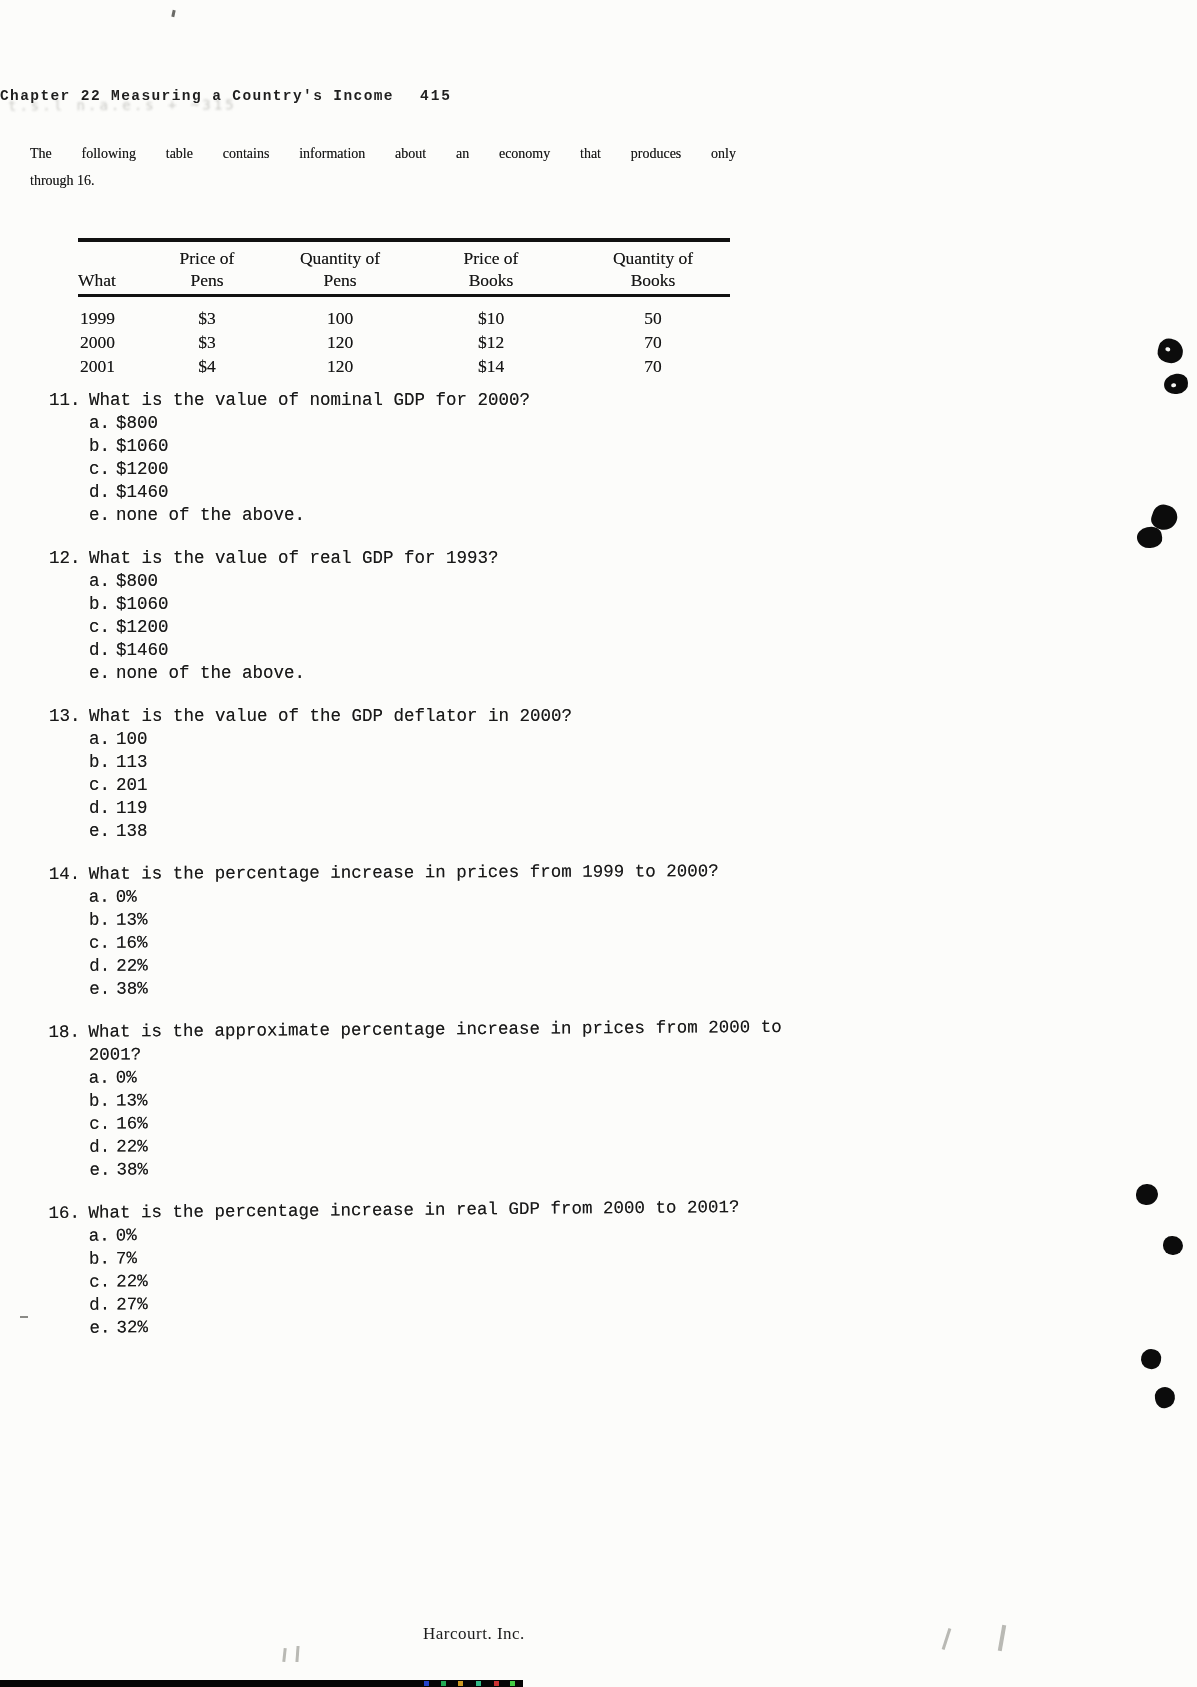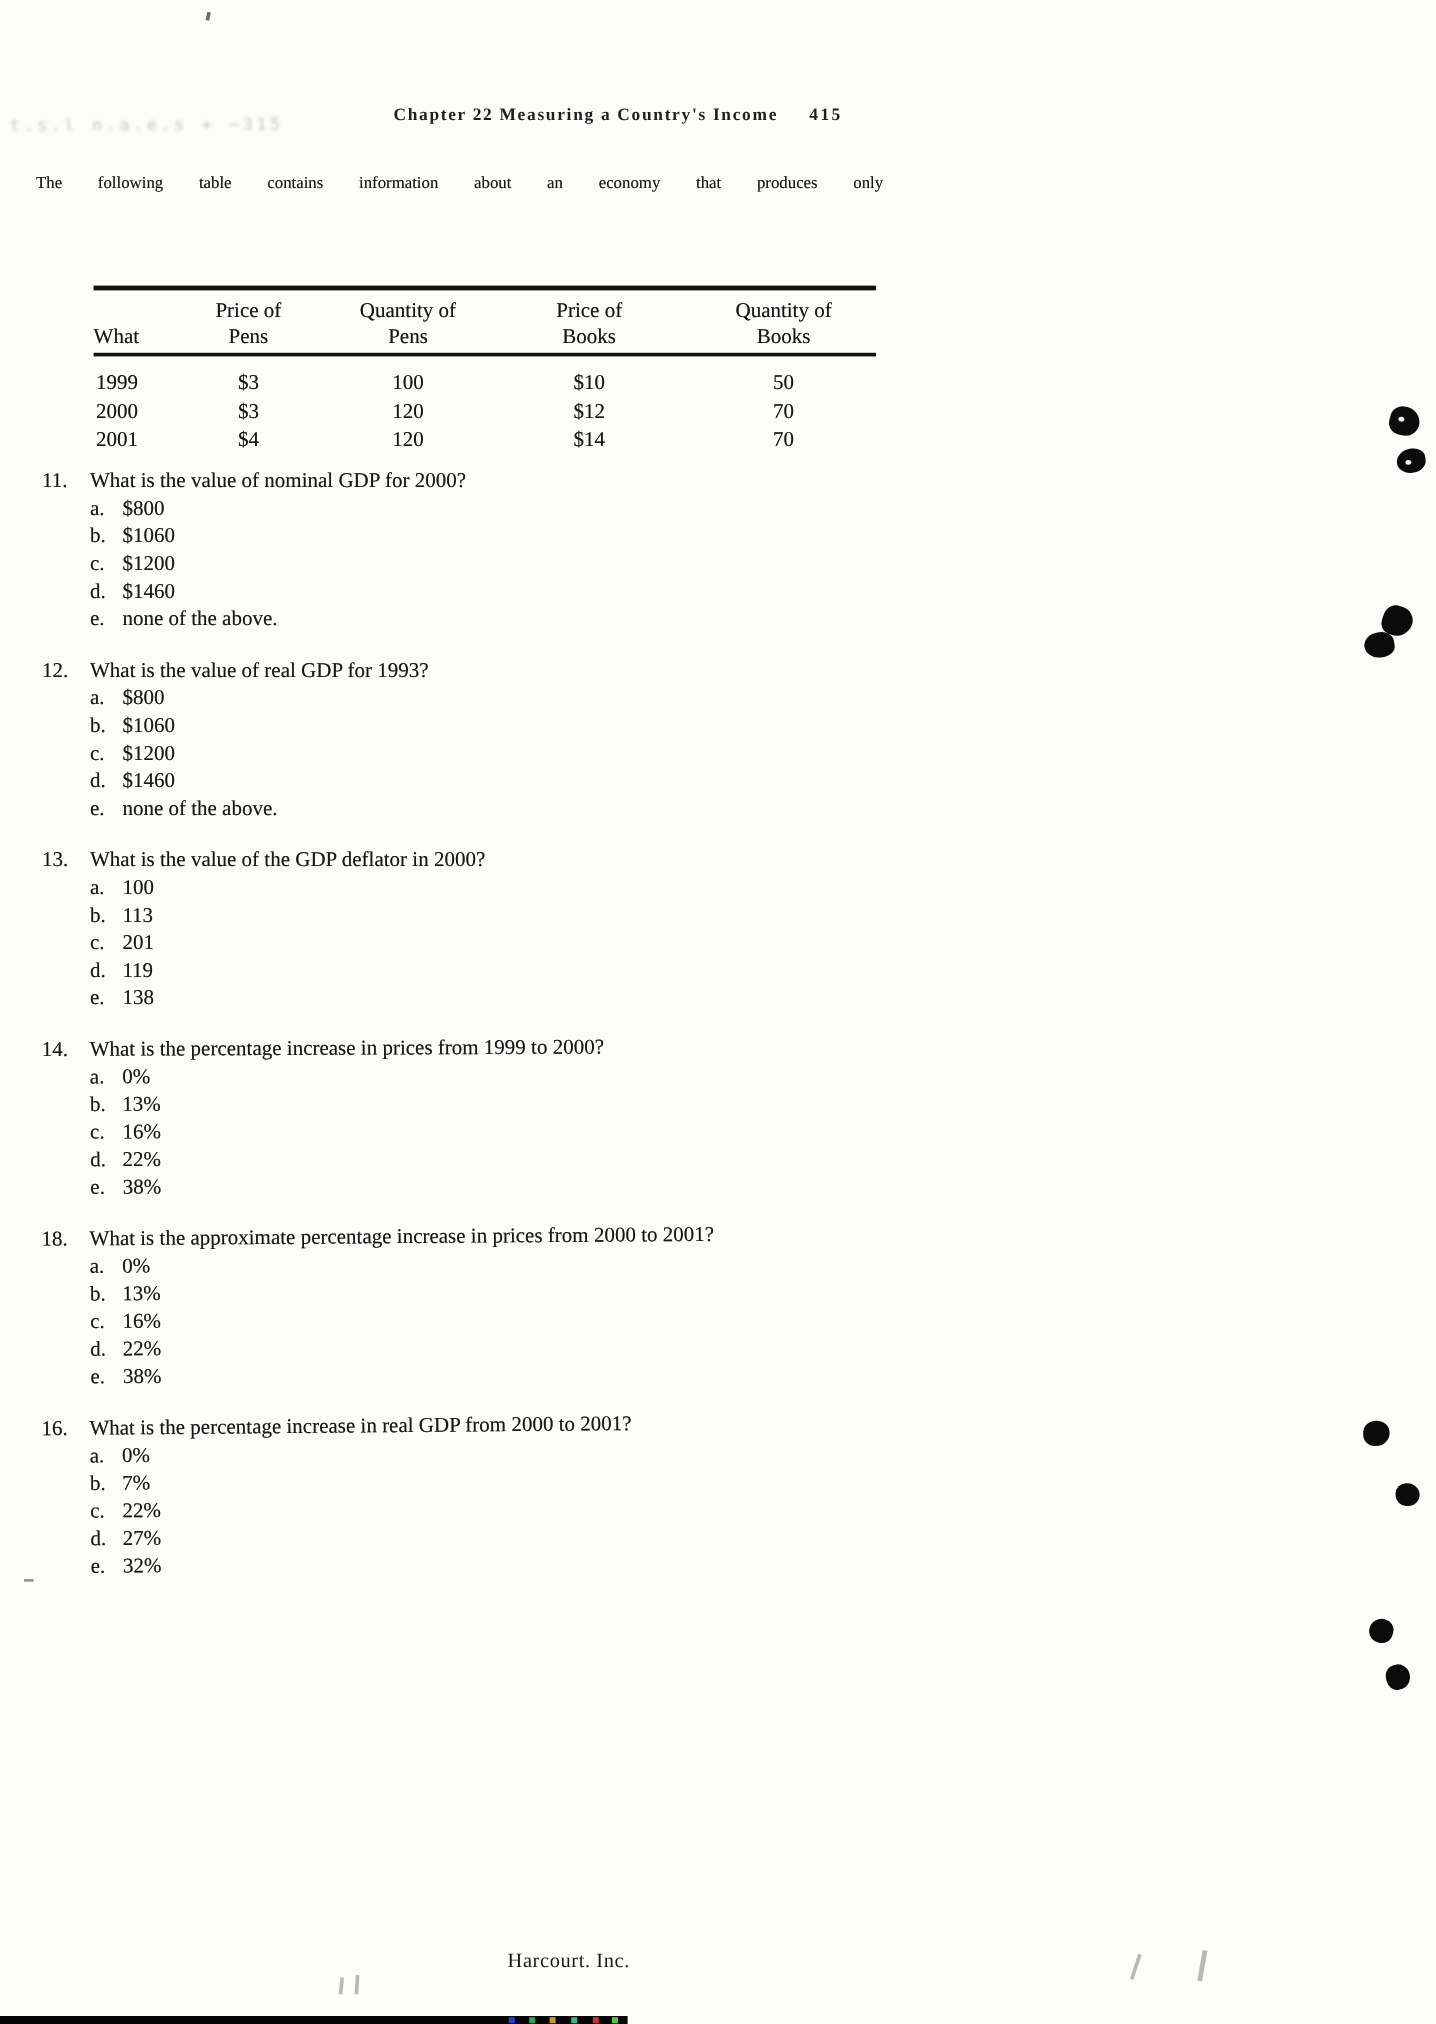--- a/index.html
+++ b/index.html
@@ -7,22 +7,22 @@
     position:relative;
     width:1197px;height:1687px;
     background:#fcfcfa;
     overflow:hidden;
     font-family:"Liberation Serif", serif;
     color:#1b1b1b;
   }
   
   .header{
     position:absolute;top:88px;left:0;width:1030px;
-    text-align:center;
-    font-family:Liberation Serif, serif;
+    text-align:left;
+    font-family:Liberation Mono, monospace;
     font-weight:bold;font-size:14.5px;letter-spacing:1.4px;color:#1f1f1f;
   }
   .header .pgnum{margin-left:26px;letter-spacing:2px;}
   
   .intro{
     position:absolute;left:30px;top:140px;width:706px;
     font-size:14px;line-height:27px;color:#181818;
     text-shadow:0 0 .4px rgba(0,0,0,.5);
   }
   .intro .line.just{text-align:justify;text-align-last:justify;}
@@ -40,23 +40,24 @@
   }
   .tbl-head{padding-top:5px;padding-bottom:3px;}
   .hcell{display:flex;flex-direction:column;justify-content:flex-end;text-align:center;line-height:22px;}
   .hcell.year{text-align:left;}
   .tbl-body{padding-top:9px;}
   .tbl-row{line-height:24px;}
   .cell{text-align:center;}
   .cell.year{text-align:left;padding-left:2px;}
   
   .questions{
-    position:absolute;left:35px;top:389px;width:760px;
+    position:absolute;left:49px;top:389px;width:760px;
     font-size:17.5px;color:#181818;
     text-shadow:0 0 .4px rgba(0,0,0,.5);
+    font-family:Liberation Mono, monospace;
   }
   .q{margin-bottom:20px;transform-origin:left center;}
   .q-line{display:flex;line-height:23px;}
   .q-num{width:40px;flex:none;}
   .opt{display:flex;margin-left:40px;line-height:23px;}
   .opt-letter{width:27px;flex:none;}
   .q.tilt1{transform:rotate(-0.25deg);}
   .q.tilt2{transform:rotate(-0.4deg);}
   .q.tilt3{transform:rotate(-0.5deg);}
   
@@ -86,20 +87,21 @@
   <div class="faint-stamp">t.s.l n.a.e.s + ~315</div>
   <div class="speck" style="left:172px;top:10px;width:3px;height:7px;transform:rotate(12deg);"></div>
   <div class="speck" style="left:20px;top:1316px;width:8px;height:2px;background:#8a8a86;"></div>
 
   <div class="header">
     <span>Chapter 22 Measuring a Country's Income</span><span class="pgnum">415</span>
   </div>
 
   <div class="intro">
     <div class="line just">The following table contains information about an economy that produces only</div>
+    <div class="line">through 16.</div>
   </div>
 
   <div class="tbl">
     <div class="rule top"></div>
     <div class="tbl-head">
       <div class="hcell year">
         <span>What</span>
       </div>
       <div class="hcell">
         <span>Price of</span>

